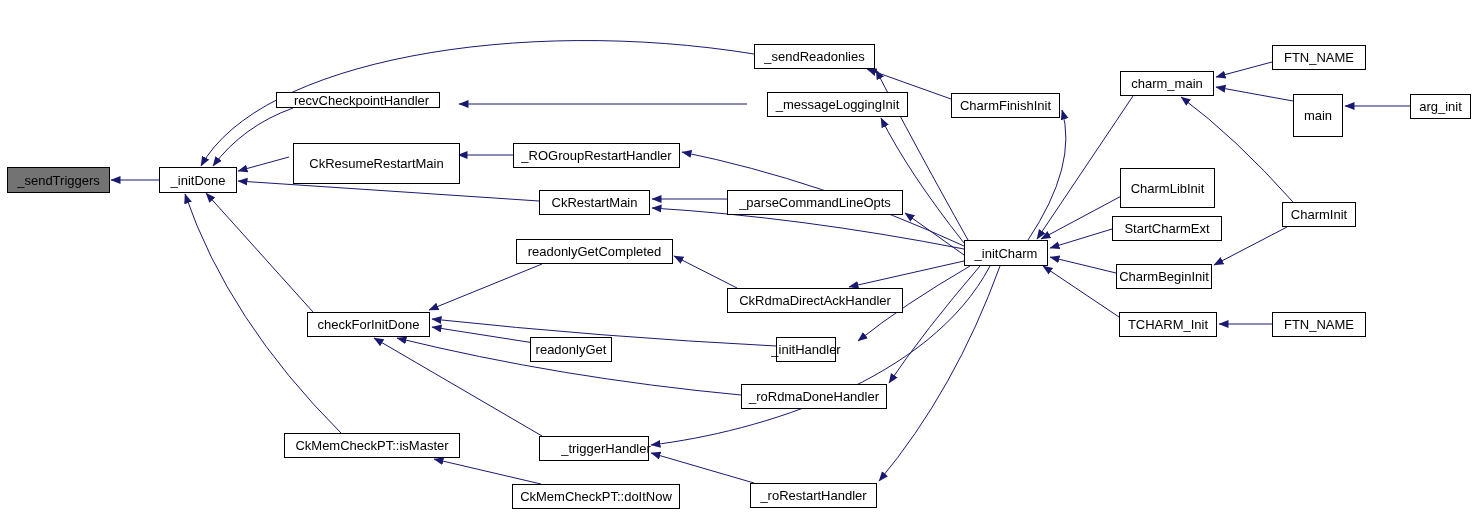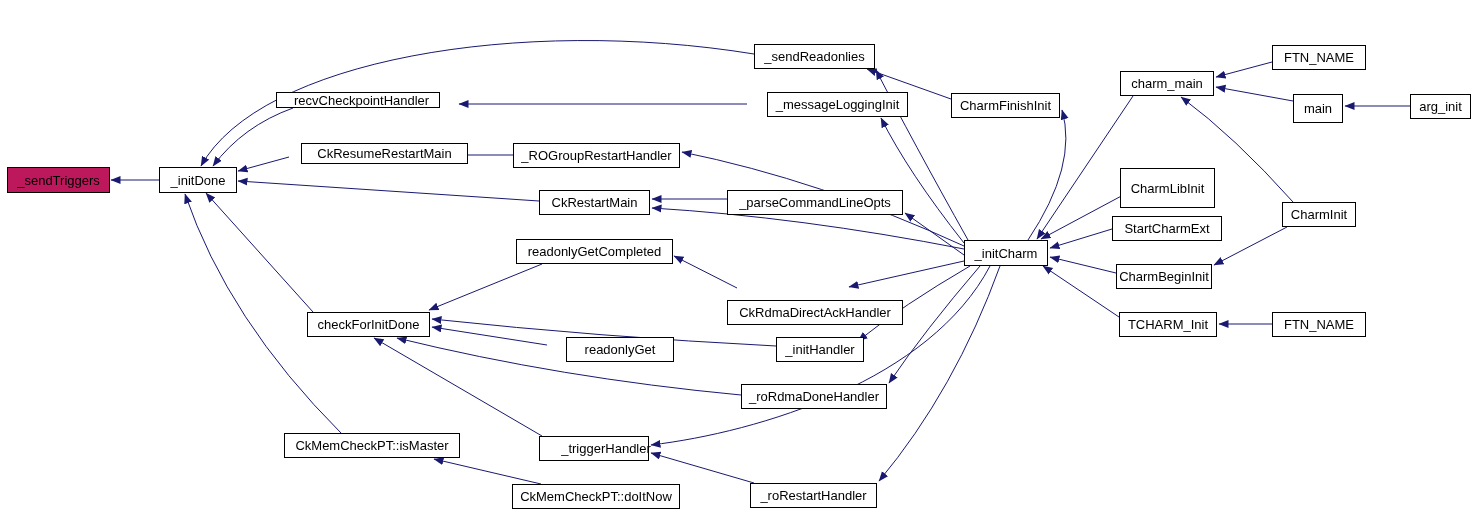--- a/index.html
+++ b/index.html
@@ -3,21 +3,21 @@
 <meta charset="utf-8">
 <style>
   html,body{margin:0;padding:0;background:#ffffff;}
   #stage{position:relative;width:1480px;height:512px;background:#ffffff;overflow:hidden;
          font-family:"Liberation Sans", sans-serif;}
   #edges{position:absolute;left:0;top:0;width:1480px;height:512px;}
   #edges path.edge{stroke:#191970;stroke-width:1;fill:none;}
   .node{position:absolute;box-sizing:border-box;background:#ffffff;border:1px solid #000000;
         color:#000000;font-size:13px;line-height:1;display:flex;align-items:center;
         justify-content:center;white-space:nowrap;cursor:pointer;}
-  .node.root{background:#be185d;cursor:default;}
+  .node.root{background:#737373;cursor:default;}
 </style>
 </head>
 <body>
 
 <div id="stage">
   <svg id="edges" viewBox="0 0 1480 512" xmlns="http://www.w3.org/2000/svg">
     <defs>
       <marker id="arrow" markerUnits="userSpaceOnUse" markerWidth="12" markerHeight="10" refX="9.5" refY="4" orient="auto">
         <path d="M0,0 L10,4 L0,8 Z" fill="#191970"></path>
       </marker>
@@ -63,41 +63,41 @@
         <path d="M1410,106 L1345,106" class="edge" marker-end="url(#arrow)"></path>
         <path d="M1293,202 Q1235,137 1181,97" class="edge" marker-end="url(#arrow)"></path>
         <path d="M1287,227 L1214,265" class="edge" marker-end="url(#arrow)"></path>
         <path d="M1272,324 L1219,324" class="edge" marker-end="url(#arrow)"></path>
       </g>
   </svg>
   <div id="nodes">
       <div class="node root" style="left: 7px; top: 167px; width: 103px; height: 26px;">_sendTriggers</div>
       <div class="node" style="left: 159px; top: 167px; width: 78px; height: 26px;">_initDone</div>
       <div class="node" style="left: 276px; top: 92px; width: 164px; height: 16px;">_recvCheckpointHandler</div>
-      <div class="node" style="left: 301px; top: 143px; width: 167px; height: 21px;">CkResumeRestartMain</div>
+      <div class="node" style="left: 293px; top: 143px; width: 167px; height: 41px;">CkResumeRestartMain</div>
       <div class="node" style="left: 513px; top: 143px; width: 167px; height: 25px;">_ROGroupRestartHandler</div>
       <div class="node" style="left: 539px; top: 190px; width: 111px; height: 25px;">CkRestartMain</div>
       <div class="node" style="left: 727px; top: 190px; width: 176px; height: 25px;">_parseCommandLineOpts</div>
       <div class="node" style="left: 516px; top: 239px; width: 157px; height: 25px;">readonlyGetCompleted</div>
-      <div class="node" style="left: 727px; top: 300px; width: 176px; height: 25px;">CkRdmaDirectAckHandler</div>
+      <div class="node" style="left: 727px; top: 288px; width: 176px; height: 25px;">CkRdmaDirectAckHandler</div>
       <div class="node" style="left: 307px; top: 312px; width: 123px; height: 25px; text-align: center;">checkForInitDone</div>
-      <div class="node" style="left: 566px; top: 337px; width: 108px; height: 25px;">readonlyGet</div>
-      <div class="node" style="left: 776px; top: 337px; width: 88px; height: 25px;">_initHandler</div>
+      <div class="node" style="left: 530px; top: 337px; width: 82px; height: 25px;">readonlyGet</div>
+      <div class="node" style="left: 776px; top: 337px; width: 60px; height: 25px;">_initHandler</div>
       <div class="node" style="left: 741px; top: 384px; width: 146px; height: 25px;">_roRdmaDoneHandler</div>
       <div class="node" style="left: 284px; top: 433px; width: 176px; height: 25px;">CkMemCheckPT::isMaster</div>
       <div class="node" style="left: 539px; top: 436px; width: 110px; height: 25px; padding-left: 24px;">_triggerHandler</div>
       <div class="node" style="left: 512px; top: 484px; width: 168px; height: 25px;">CkMemCheckPT::doItNow</div>
       <div class="node" style="left: 750px; top: 483px; width: 127px; height: 25px;">_roRestartHandler</div>
       <div class="node" style="left: 754px; top: 44px; width: 121px; height: 25px;">_sendReadonlies</div>
       <div class="node" style="left: 747px; top: 92px; width: 141px; height: 25px; margin-left: 20px;">_messageLoggingInit</div>
       <div class="node" style="left: 951px; top: 93px; width: 109px; height: 25px;">CharmFinishInit</div>
       <div class="node" style="left: 964px; top: 240px; width: 84px; height: 26px;">_initCharm</div>
       <div class="node" style="left: 1120px; top: 71px; width: 94px; height: 25px;">charm_main</div>
       <div class="node" style="left: 1272px; top: 45px; width: 94px; height: 25px;">FTN_NAME</div>
-      <div class="node" style="left: 1293px; top: 94px; width: 50px; height: 29px;">main</div>
+      <div class="node" style="left: 1293px; top: 94px; width: 50px; height: 43px;">main</div>
       <div class="node" style="left: 1410px; top: 94px; width: 61px; height: 25px;">arg_init</div>
       <div class="node" style="left: 1120px; top: 168px; width: 95px; height: 40px;">CharmLibInit</div>
       <div class="node" style="left: 1282px; top: 202px; width: 74px; height: 25px;">CharmInit</div>
       <div class="node" style="left: 1112px; top: 216px; width: 110px; height: 25px;">StartCharmExt</div>
       <div class="node" style="left: 1116px; top: 264px; width: 96px; height: 25px;">CharmBeginInit</div>
       <div class="node" style="left: 1119px; top: 312px; width: 98px; height: 25px;">TCHARM_Init</div>
       <div class="node" style="left: 1272px; top: 312px; width: 94px; height: 25px;">FTN_NAME</div>
     </div>
 </div>
 

